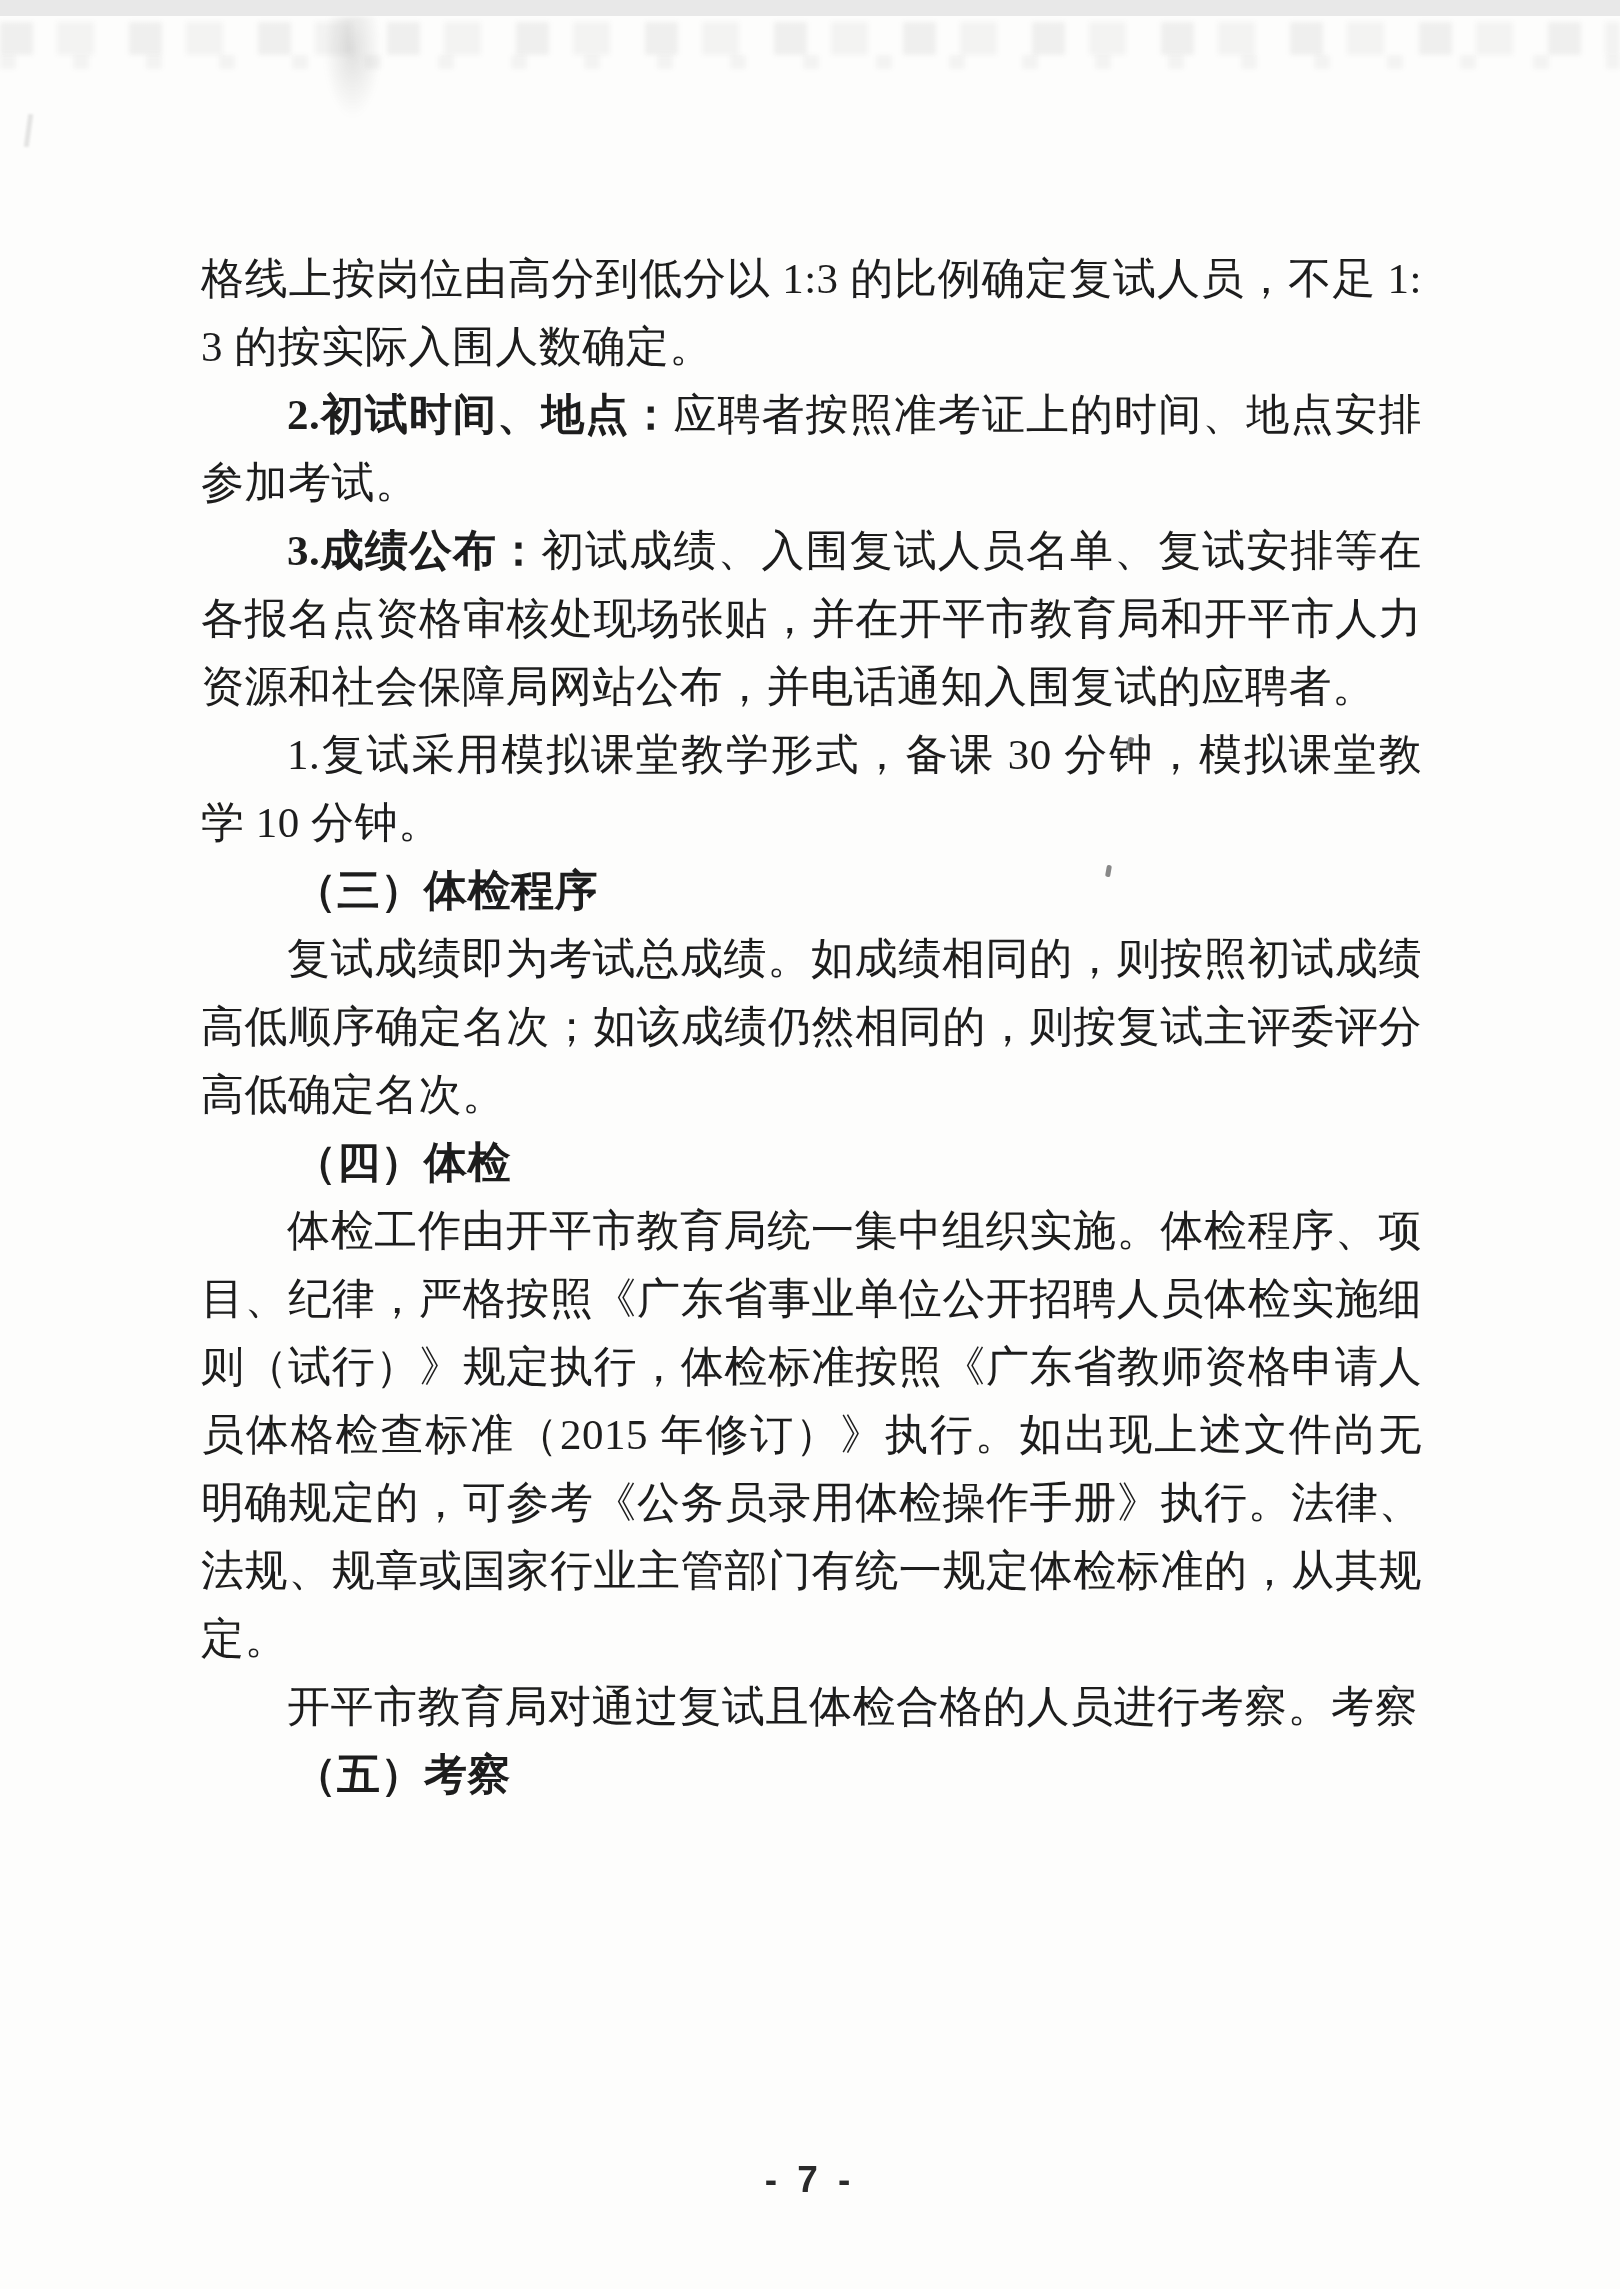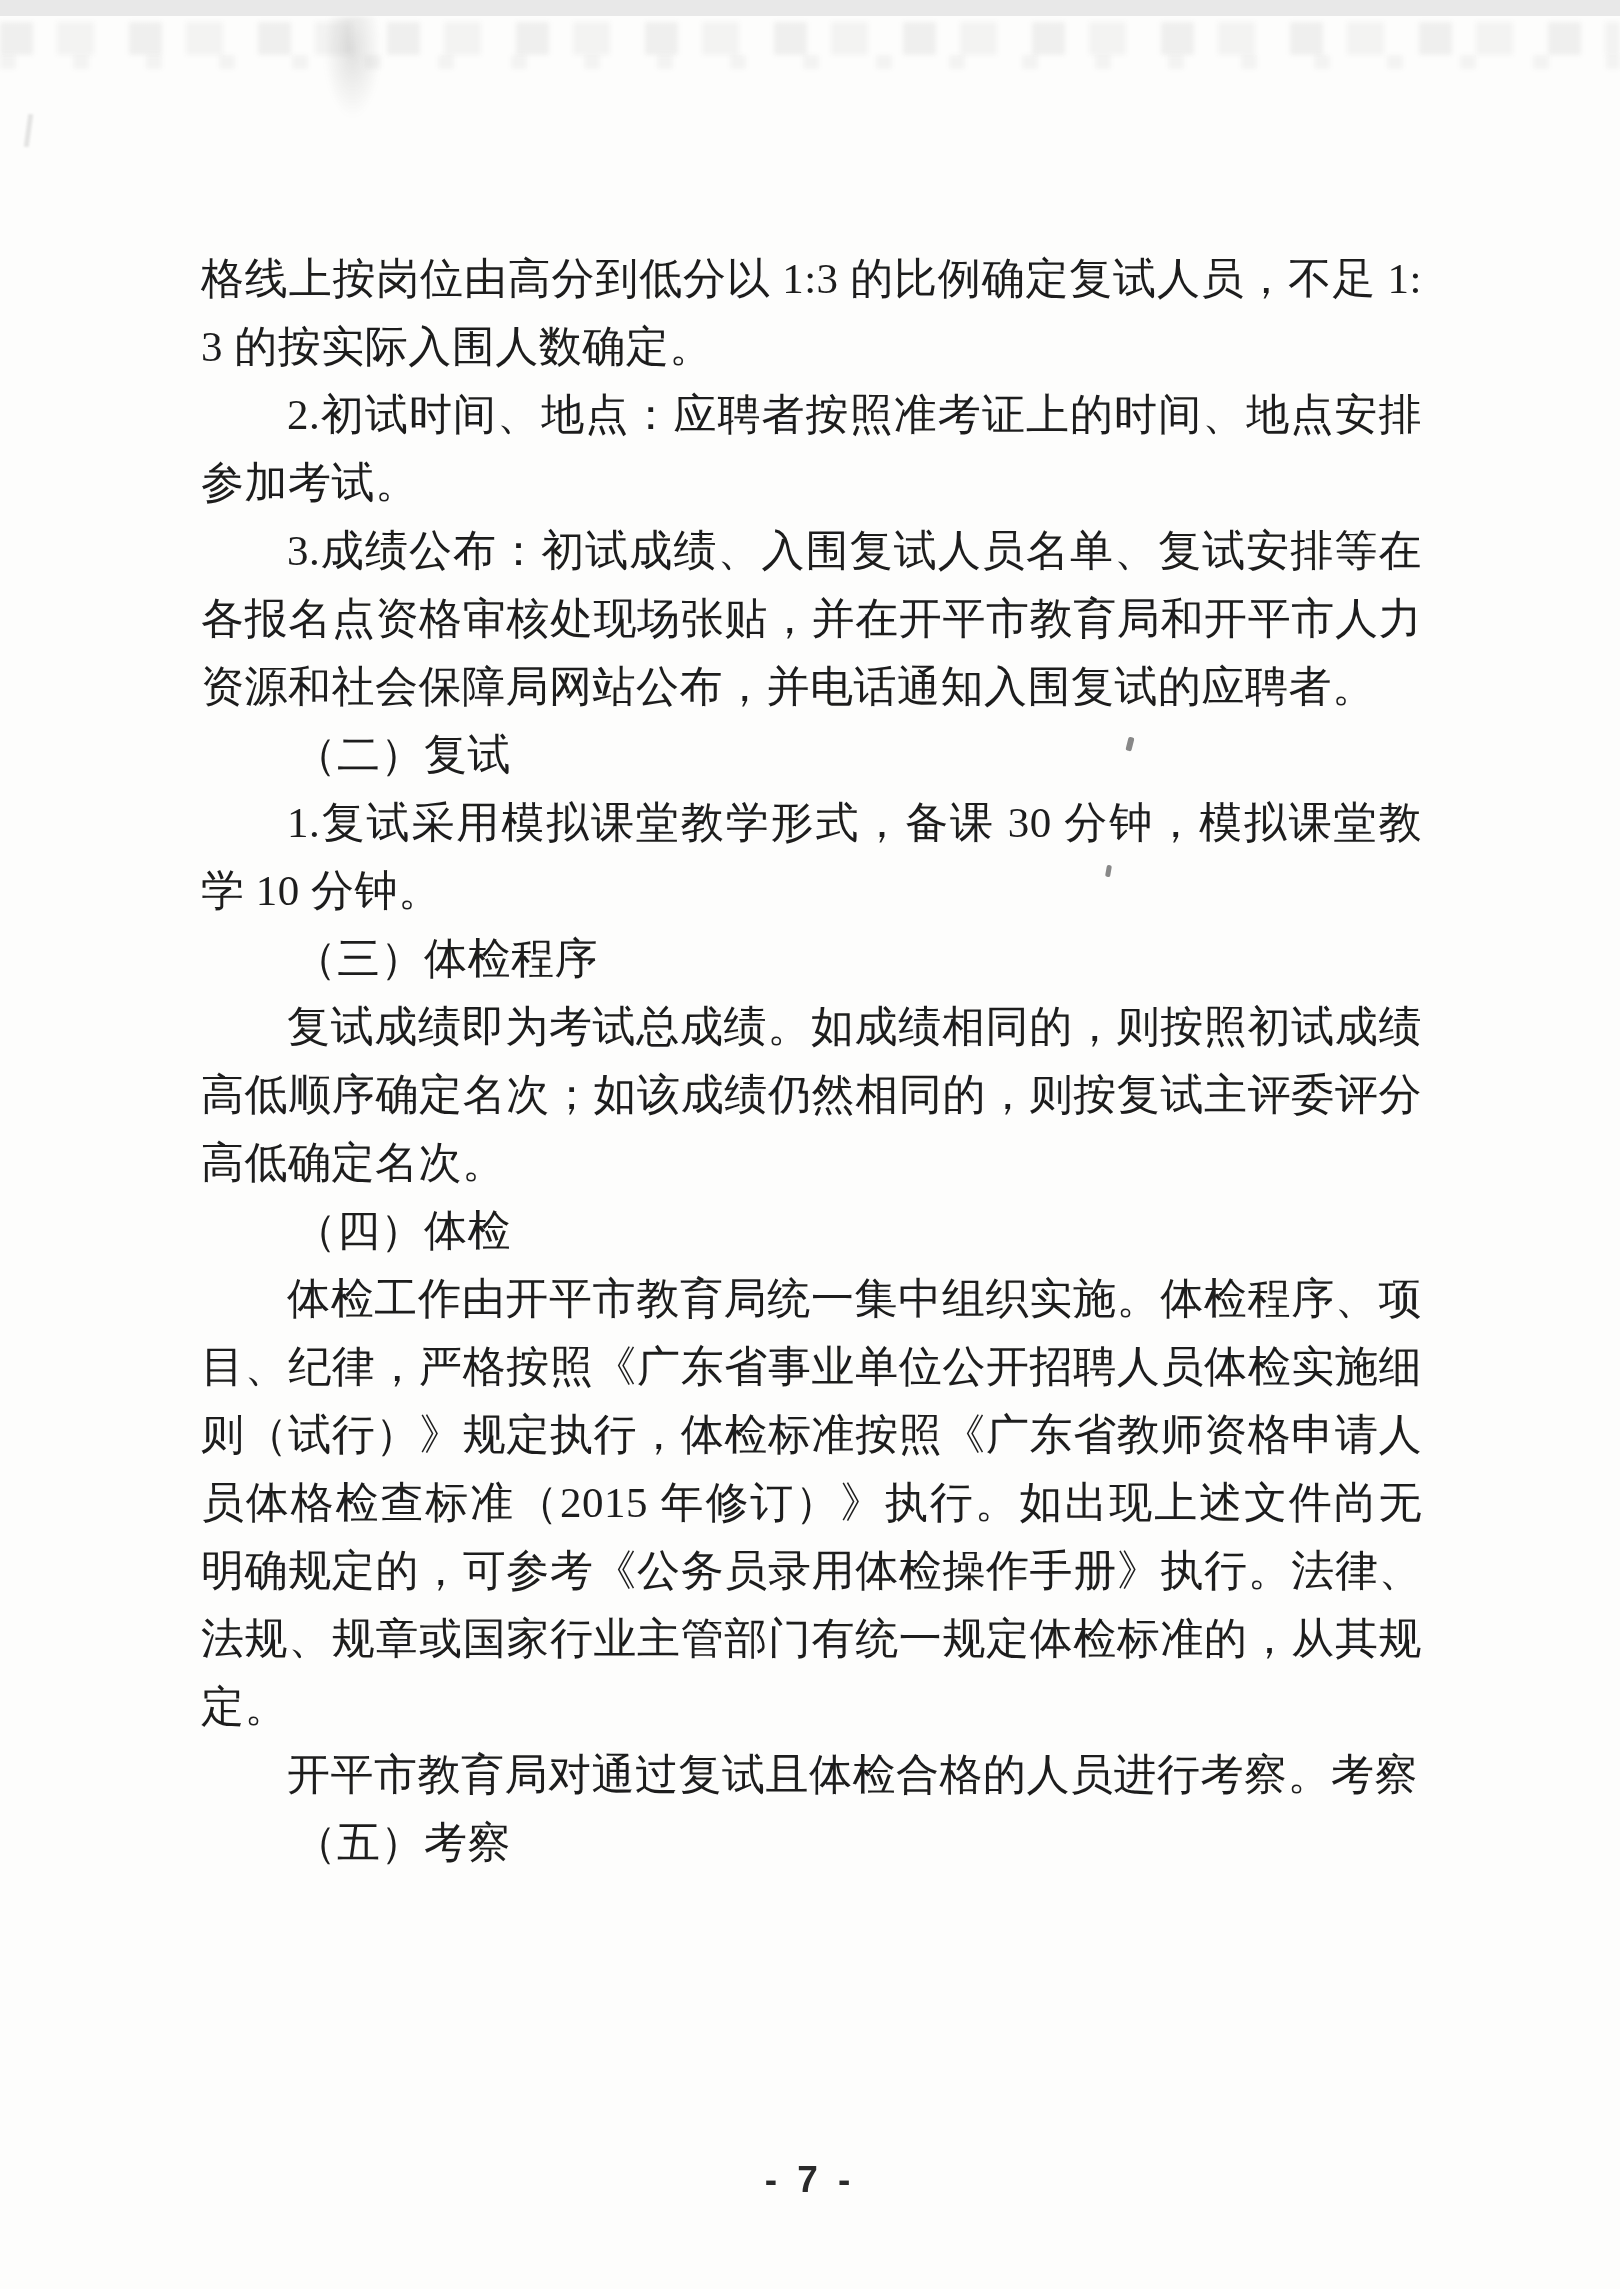--- a/index.html
+++ b/index.html
@@ -90,21 +90,21 @@
     padding: 0;
   }
   .para.indent {
     text-indent: 2em;
   }
   .para.heading {
     text-indent: 2.15em;
     font-weight: bold;
   }
   .b {
-    font-weight: normal;
+    font-weight: bold;
   }
   .footer {
     position: absolute;
     left: 0;
     top: 2143px;
     width: 100%;
     text-align: center;
     font-size: 37px;
     font-weight: 600;
     color: #2a2a2a;
@@ -120,21 +120,20 @@
   <div class="noise-band2"></div>
   <div class="noise-smudge"></div>
   <div class="noise-tick-left"></div>
   <div class="speck speck-a"></div>
   <div class="speck speck-b"></div>
 
   <div class="content" id="doc-body">
       <div class="para"><span class="">格线上按岗位由高分到低分以 1:3 的比例确定复试人员，不足 1:3 的按实际入围人数确定。</span></div>
       <div class="para indent"><span class="b">2.初试时间、地点：</span><span class="">应聘者按照准考证上的时间、地点安排参加考试。</span></div>
       <div class="para indent"><span class="b">3.成绩公布：</span><span class="">初试成绩、入围复试人员名单、复试安排等在各报名点资格审核处现场张贴，并在开平市教育局和开平市人力资源和社会保障局网站公布，并电话通知入围复试的应聘者。</span></div>
-      <div class="para indent heading"><span class="b">（二）复试</span></div>
       <div class="para indent"><span class="">1.复试采用模拟课堂教学形式，备课 30 分钟，模拟课堂教学 10 分钟。</span></div>
       <div class="para indent heading"><span class="b">（三）体检程序</span></div>
       <div class="para indent"><span class="">复试成绩即为考试总成绩。如成绩相同的，则按照初试成绩高低顺序确定名次；如该成绩仍然相同的，则按复试主评委评分高低确定名次。</span></div>
       <div class="para indent heading"><span class="b">（四）体检</span></div>
       <div class="para indent"><span class="">体检工作由开平市教育局统一集中组织实施。体检程序、项目、纪律，严格按照《广东省事业单位公开招聘人员体检实施细则（试行）》规定执行，体检标准按照《广东省教师资格申请人员体格检查标准（2015 年修订）》执行。如出现上述文件尚无明确规定的，可参考《公务员录用体检操作手册》执行。法律、法规、规章或国家行业主管部门有统一规定体检标准的，从其规定。</span></div>
       <div class="para indent"><span class="">开平市教育局对通过复试且体检合格的人员进行考察。考察</span></div>
       <div class="para indent heading"><span class="b">（五）考察</span></div>
     </div>
 
   <div class="footer">- 7 -</div>

